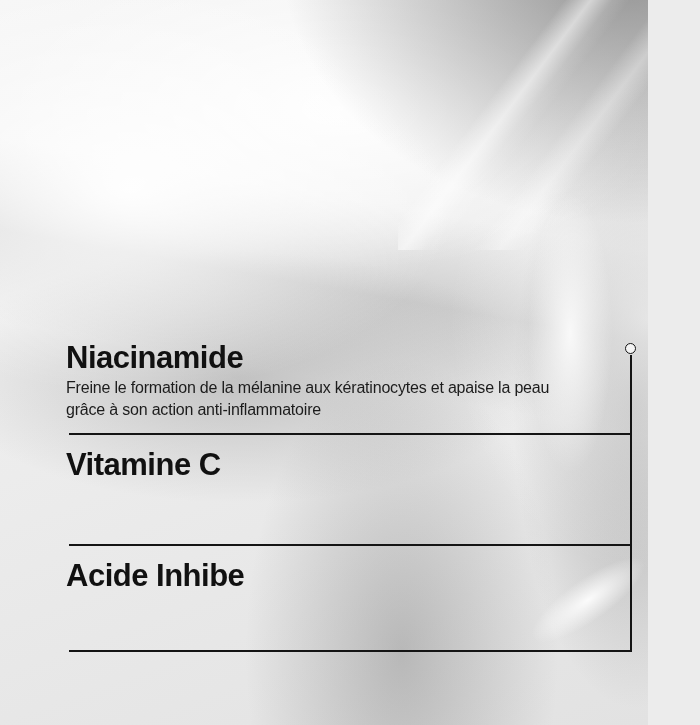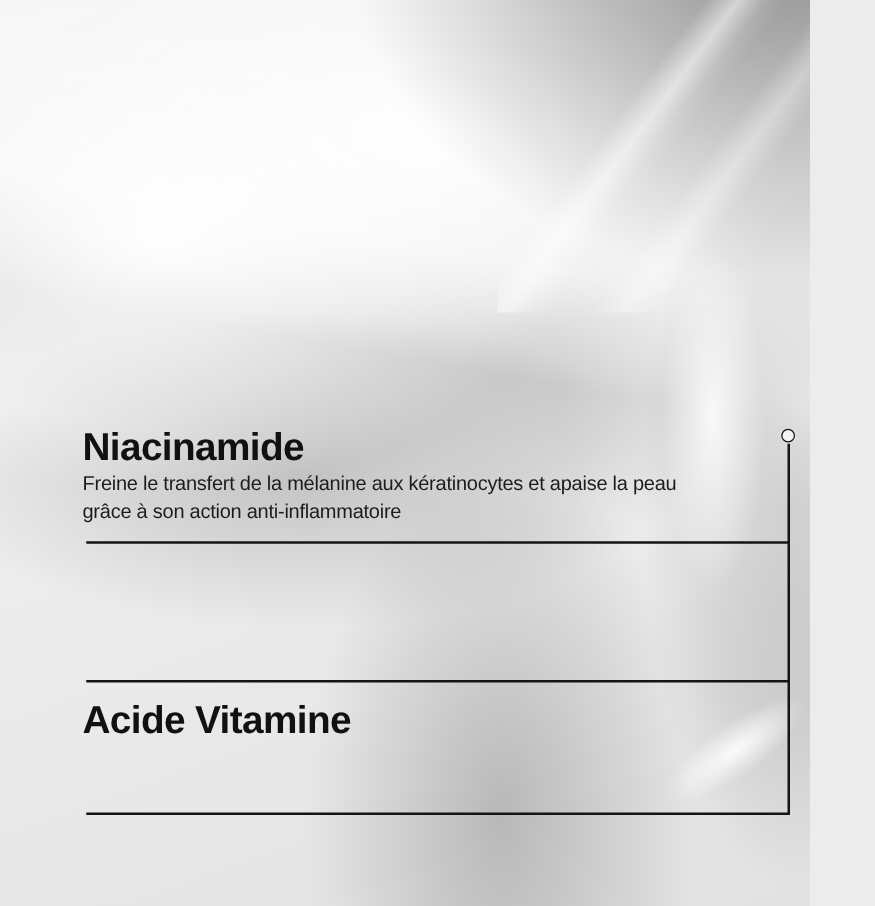--- a/index.html
+++ b/index.html
@@ -117,27 +117,28 @@
 
   <div class="bg"></div>
   <div class="streaks-tr"></div>
   <div class="gloss-br"></div>
 
   <div class="connector-dot"></div>
   <div class="connector-line"></div>
 
   <section class="ingredient" id="ingredient-1">
     <h2>Niacinamide</h2>
-    <p>Freine le transfert de la mélanine aux kératinocytes et apaise la peau
+    <p>Freine le formation de la mélanine aux kératinocytes et apaise la peau
 grâce à son action anti-inflammatoire</p>
   </section>
   <div class="divider" id="divider-1"></div>
 
   <section class="ingredient" id="ingredient-2">
+    <h2>Vitamine C</h2>
   </section>
   <div class="divider" id="divider-2"></div>
 
   <section class="ingredient" id="ingredient-3">
-    <h2>Acide Vitamine</h2>
+    <h2>Acide Inhibe</h2>
   </section>
   <div class="divider" id="divider-3"></div>
 
 </div>
 
 </body></html>

